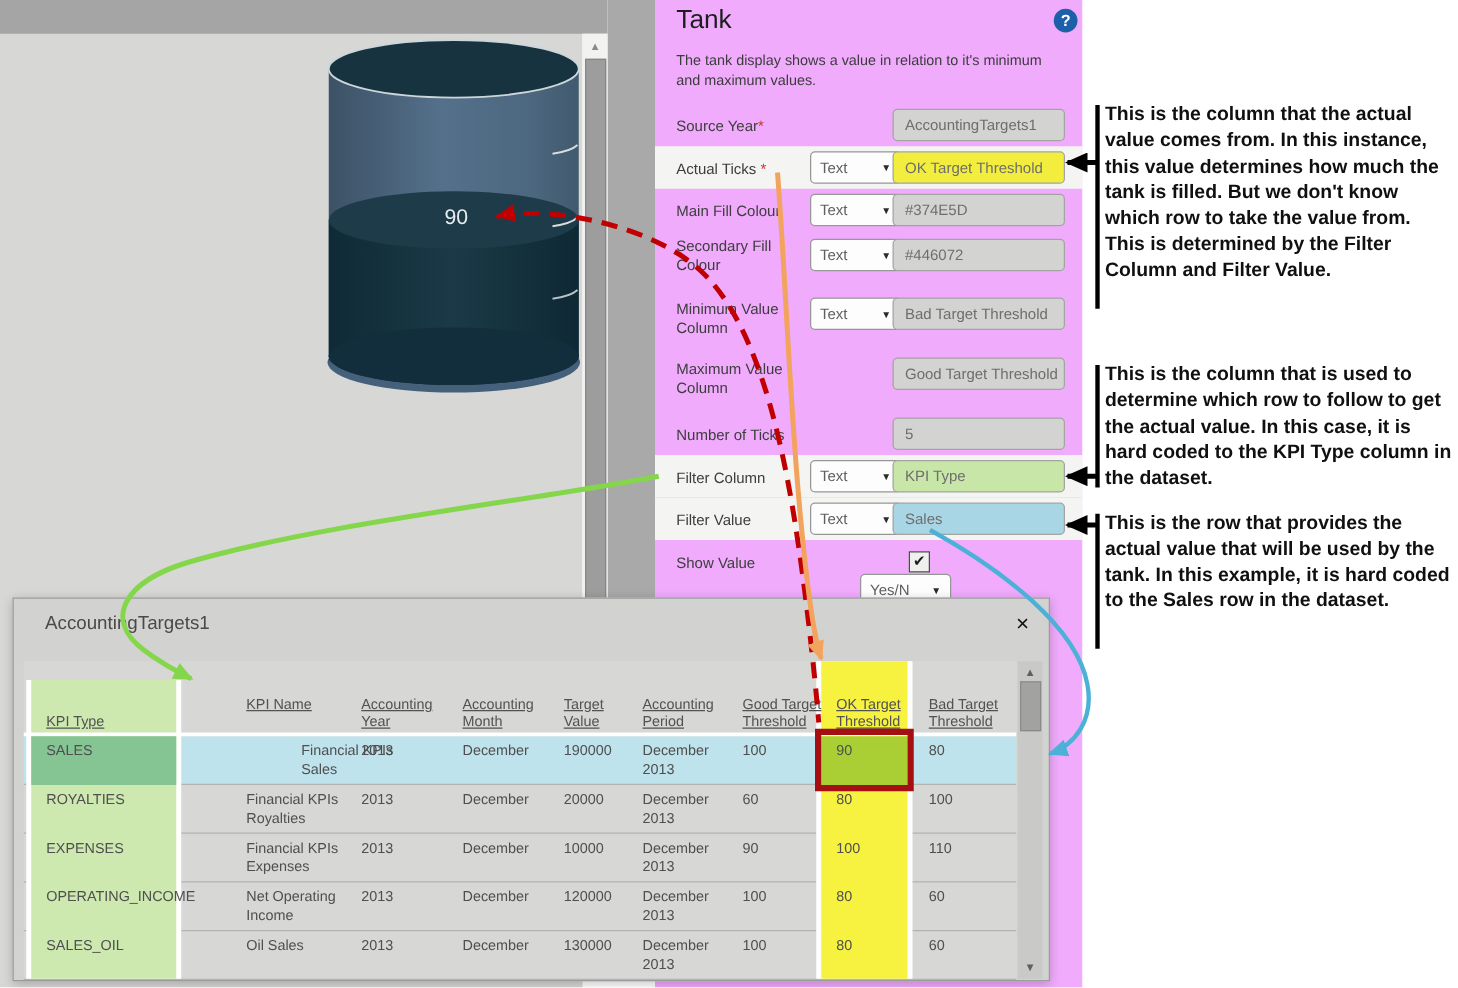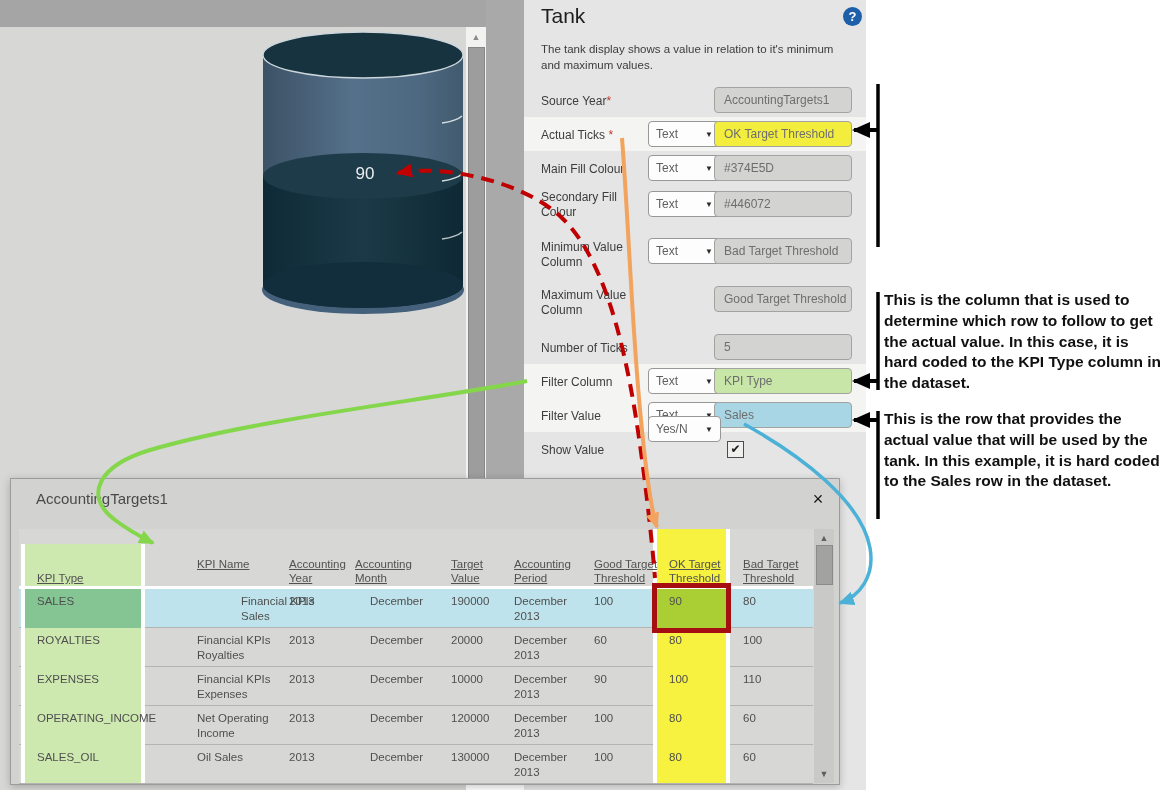--- a/index.html
+++ b/index.html
@@ -9,21 +9,21 @@
 
   
   #canvas{left:0;top:0;width:466px;height:790px;background:#d7d7d6;}
   #topstrip{left:0;top:0;width:486px;height:27px;background:#a5a5a5;}
   #divider{left:486px;top:0;width:38px;height:483px;background:#a9a9a9;}
   #canvas-scrollbar{left:466px;top:27px;width:20px;height:456px;background:#f2f2f1;}
   #canvas-scrollbar .sb-up{left:0;top:3px;width:20px;height:14px;text-align:center;font-size:9px;color:#8a8a8a;line-height:14px;}
   #canvas-scrollbar .sb-thumb{left:2px;top:20px;width:15px;height:436px;background:#9d9d9d;border:1px solid #878787;}
 
   
-  #panel{left:524px;top:0;width:342px;height:790px;background:#e5e5e5;}
+  #panel{left:524px;top:0;width:342px;height:790px;background:#f0abfc;}
   #panel-title{left:17px;top:4px;font-size:21px;color:#1e1e1e;}
   #help-btn{left:319px;top:7px;width:19px;height:19px;border-radius:50%;background:#1d5fa8;color:#fff;
             font-size:13px;font-weight:bold;text-align:center;line-height:19px;}
   #panel-desc{left:17px;top:42px;width:312px;font-size:11.5px;line-height:15.5px;color:#3c3c3c;}
   .band{left:0;width:342px;height:34px;background:#f4f4f3;}
   .plabel{left:17px;width:106px;font-size:12px;color:#3d3d3d;line-height:14.5px;}
   .req{color:#c3392b;}
   .dd{left:124px;width:57px;height:24px;background:#fdfdfd;border:1px solid #979797;border-radius:4px;
       font-size:12px;color:#5f5f5f;display:flex;align-items:center;justify-content:space-between;padding:0 7px;}
   .dd .caret{font-size:8px;color:#2b2b2b;}
@@ -165,28 +165,29 @@
   <div class="abs pfield hl-green" style="top:368px;">KPI Type</div>
 
   <div class="abs plabel" style="top:409px;">Filter Value</div>
   <div class="abs dd" style="top:402px;">
       <span>Text</span>
       <span class="caret">▼</span>
     </div>
   <div class="abs pfield hl-blue" style="top:402px;">Sales</div>
 
   <div class="abs plabel" style="top:443px;">Show Value</div>
-  <div class="abs dd" style="top:416px;">
+  <div class="abs dd" style="top:459px;margin-left:40px;">
       <span>Yes/N</span>
       <span class="caret">▼</span>
     </div>
   <div id="show-value-check" class="abs">✔</div>
 </div>
 
 <div id="annot" class="abs">
+  <div class="abs annot-text" style="top:82px;">This is the column that the actual value comes from.  In this instance, this value determines how much the tank is filled. But we don't know which row to take the value from. This is determined by the Filter Column and Filter Value.</div>
   <div class="abs annot-text" style="top:290px;">This is the column that is used to determine which row to follow to get the actual value. In this case, it is hard coded to the KPI Type column in the dataset.</div>
   <div class="abs annot-text" style="top:409px;">This is the row that provides the actual value that will be used by the tank. In this example, it is hard coded to the Sales row in the dataset.</div>
 </div>
 
 <div id="window" class="abs">
   <div id="win-title" class="abs">AccountingTargets1</div>
   <div id="win-close" class="abs">×</div>
   <div id="table-bg" class="abs"></div>
 
   <div id="ov-green-w" class="abs"></div>
@@ -196,21 +197,21 @@
   <div id="row-blue" class="abs"></div>
   <div id="white-hdr-gap" class="abs"></div>
   <div id="ix-green" class="abs"></div>
   <div id="ix-yellow" class="abs"></div>
   <div id="red-box" class="abs"></div>
 
   <div id="table" class="abs" style="left:0;top:0;width:828px;height:305px;">
       <div class="abs hdr-label" style="left: 26px; width: 150px; bottom: 199px;">KPI Type</div>
       <div class="abs hdr-label" style="left: 186px; width: 86px; bottom: 213px;">KPI Name</div>
       <div class="abs hdr-label" style="left: 278px; width: 76px; bottom: 199px;">Accounting Year</div>
-      <div class="abs hdr-label" style="left: 344px; width: 76px; bottom: 199px;">Accounting Month</div>
+      <div class="abs hdr-label" style="left: 359px; width: 76px; bottom: 199px;">Accounting Month</div>
       <div class="abs hdr-label" style="left: 440px; width: 58px; bottom: 199px;">Target Value</div>
       <div class="abs hdr-label" style="left: 503px; width: 74px; bottom: 199px;">Accounting Period</div>
       <div class="abs hdr-label" style="left: 583px; width: 64px; bottom: 199px;">Good Target Threshold</div>
       <div class="abs hdr-label" style="left: 658px; width: 60px; bottom: 199px;">OK Target Threshold</div>
       <div class="abs hdr-label" style="left: 732px; width: 58px; bottom: 199px;">Bad Target Threshold</div>
       <div class="abs row-sep" style="top: 148px;"></div>
       <div class="abs cell" style="left: 26px; top: 115px; width: 150px;">SALES</div>
       <div class="abs cell" style="left: 186px; top: 115px; width: 86px; margin-left: 44px;">Financial KPIs Sales</div>
       <div class="abs cell" style="left: 278px; top: 115px; width: 76px;">2013</div>
       <div class="abs cell" style="left: 359px; top: 115px; width: 76px;">December</div>

